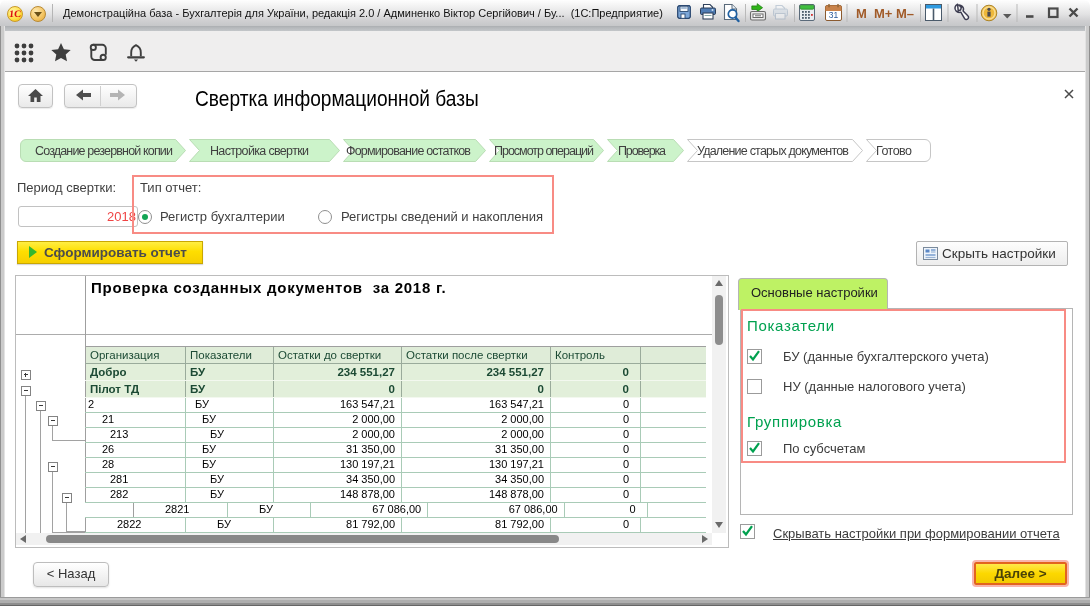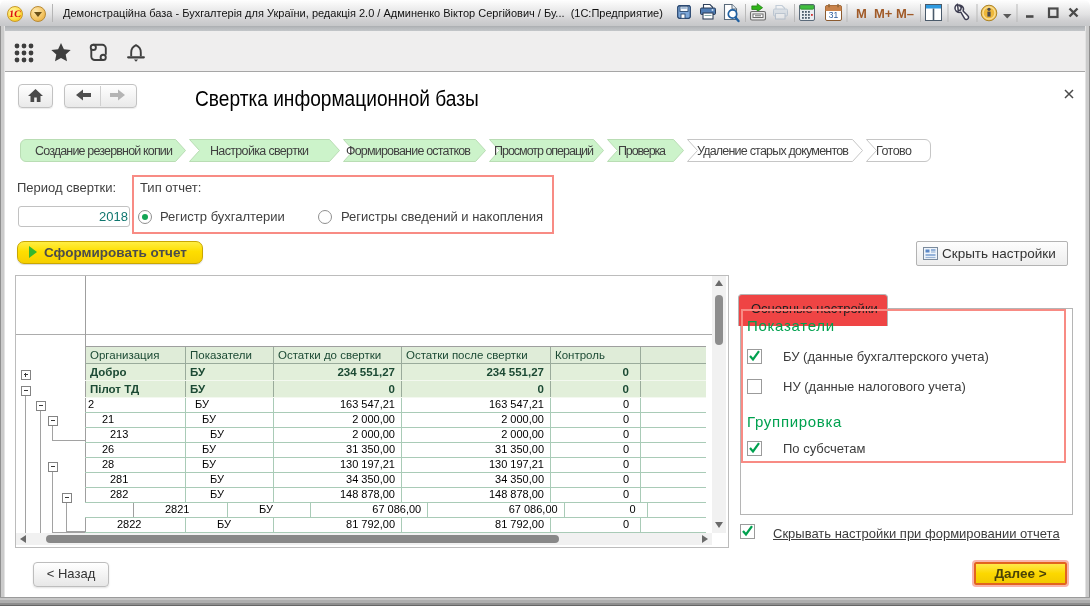--- a/index.html
+++ b/index.html
@@ -17,26 +17,26 @@
   .ttxt{top:7px;font-size:11px;color:#111;white-space:nowrap;}
   
   #toolbar{left:1px;top:31px;width:1088px;height:40px;background:#efeeee;border-bottom:1px solid #a6a6a6;}
   
   .navbtn{border:1px solid #c2c2c2;border-radius:4px;background:linear-gradient(180deg,#ffffff,#f2f2f2 60%,#e9e9e9);box-shadow:0 1px 1px rgba(0,0,0,.08);}
   #pagetitle{left:195px;top:87px;font-size:21.5px;color:#000;transform:scaleX(0.89);transform-origin:0 0;}
   
   .lbl{font-size:13px;color:#3c3c3c;white-space:nowrap;}
   .lbl13{font-size:13px;color:#3f3f3f;white-space:nowrap;}
   #period-input{left:18px;top:206px;width:105px;height:19px;border:1px solid #c2c2c2;border-radius:3px;
-     font-size:13px;color:#0f766e;text-align:right;padding:0 1px 0 4px;background:#fff;}
+     font-size:13px;color:#ef4444;text-align:right;padding:0 1px 0 12px;background:#fff;}
   .redbox{border:2px solid #f88b84;}
   .radio{width:12px;height:12px;border:1px solid #8f8f8f;border-radius:50%;background:#fff;}
   .radio .dot{position:absolute;left:3px;top:3px;width:6px;height:6px;border-radius:50%;background:#12a554;}
   
-  #formbtn{left:17px;top:241px;width:184px;height:21px;border:1px solid #c9a702;border-radius:7px;
+  #formbtn{left:17px;top:241px;width:184px;height:21px;border:1px solid #c9a702;border-radius:0;
     background:linear-gradient(180deg,#ffee43,#fede00 45%,#f6cf00);box-shadow:0 1px 1px rgba(0,0,0,.15);
     font-size:13.5px;font-weight:bold;color:#4c4c4c;}
   #hidebtn{left:916px;top:241px;width:150px;height:23px;border:1px solid #b3b3b3;border-radius:2px;
     background:linear-gradient(180deg,#fdfdfd,#ededed);font-size:13.5px;color:#333;}
   
   #report{left:15px;top:275px;width:712px;height:271px;border:1px solid #bcbcbc;background:#fff;}
   .treeline{background:#a2a2a2;}
   .pm{width:8px;height:8px;border:1px solid #838383;background:#fff;z-index:3;}
   .pm i{position:absolute;background:#3a3a3a;}
   .pm .ph{left:2px;top:3px;width:4px;height:1px;}
@@ -56,21 +56,21 @@
   .c5{width:90px;}
   .c6{width:64px;}
   .trh .c1,.trh .c2,.trh .c3,.trh .c4,.trh .c5{border-right:1px solid #9aab9b;}
   .trg .c1,.trg .c2,.trg .c3,.trg .c4,.trg .c5{border-right:1px solid #9aab9b;}
   .trw .c1,.trw .c2,.trw .c3,.trw .c4,.trw .c5{border-right:1px solid #a9cbb7;}
   .c3,.c4{text-align:right;padding-right:6px !important;}
   .c5{text-align:right;padding-right:11px !important;}
   .trh .c3,.trh .c4,.trh .c5{text-align:left;padding-right:0 !important;}
   
   #tabpanel{left:740px;top:308px;width:331px;height:205px;border:1px solid #b5b5b5;background:#fff;}
-  #tab{left:738px;top:278px;width:148px;height:31px;background:#ef4444;border:1px solid #b5b5b5;border-bottom:none;border-radius:4px 4px 0 0;margin-top:16px;}
+  #tab{left:738px;top:278px;width:148px;height:31px;background:#bef264;border:1px solid #b5b5b5;border-bottom:none;border-radius:4px 4px 0 0;}
   .grn{color:#00a14f;font-size:15px;letter-spacing:0.7px;}
   .cb{width:13px;height:13px;border:1px solid #9b9b9b;background:#fff;}
   
   #backbtn{left:33px;top:562px;width:74px;height:23px;border:1px solid #bdbdbd;border-radius:4px;
      background:linear-gradient(180deg,#ffffff,#f1f1f1 60%,#e7e7e7);box-shadow:0 1px 2px rgba(0,0,0,.12);
      font-size:13px;color:#333;text-align:center;line-height:22px;}
   #nextbtn{left:974px;top:562px;width:89px;height:19px;border:2px solid #e2641e;border-radius:2px;
      box-shadow:0 0 0 2px #f8b5ad;background:linear-gradient(180deg,#ffe94a,#fcd800 50%,#f2ca00);
      font-size:13.5px;font-weight:bold;color:#4a4208;text-align:center;line-height:19px;}
 </style></head>
@@ -282,20 +282,21 @@
     <line x1="8" y1="3" x2="12.5" y2="3" stroke="#5b87c5" stroke-width="1.2"></line>
     <line x1="8" y1="5" x2="12.5" y2="5" stroke="#9ab4d6" stroke-width="1.2"></line>
     <line x1="2.5" y1="8" x2="12.5" y2="8" stroke="#5b87c5" stroke-width="1.2"></line>
     <line x1="2.5" y1="10.5" x2="12.5" y2="10.5" stroke="#9ab4d6" stroke-width="1.2"></line>
   </svg>
   <span style="position:absolute;left:25px;top:4px;">Скрыть настройки</span>
 </div>
 
 <div class="abs" id="report">
 
+  <div class="abs" style="left:75px;top:3px;font-size:15px;font-weight:bold;color:#000;letter-spacing:0.75px;">Проверка созданных документов&nbsp; за 2018 г.</div>
   <div class="abs" style="left:0;top:58px;width:696px;height:1px;background:#acacac;"></div>
   <div class="abs" style="left:69px;top:0;width:1px;height:257px;background:#9f9f9f;"></div>
 
   <div class="abs" id="tgrid" style="left:69px;top:70px;width:621px;">
     <div class="trh">
         <div class="c c1">Организация</div>
         <div class="c c2">Показатели</div>
         <div class="c c3 h">Остатки до свертки</div>
         <div class="c c4 h">Остатки после свертки</div>
         <div class="c c5 h">Контроль</div>

